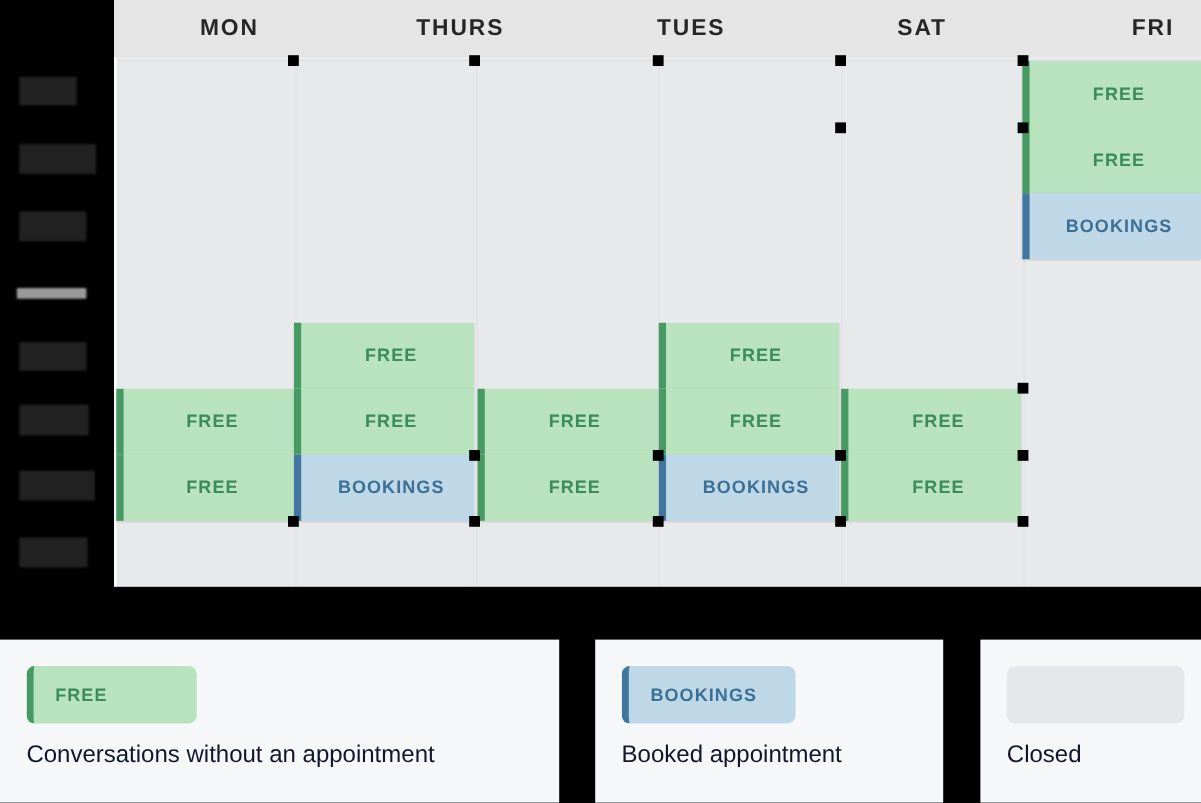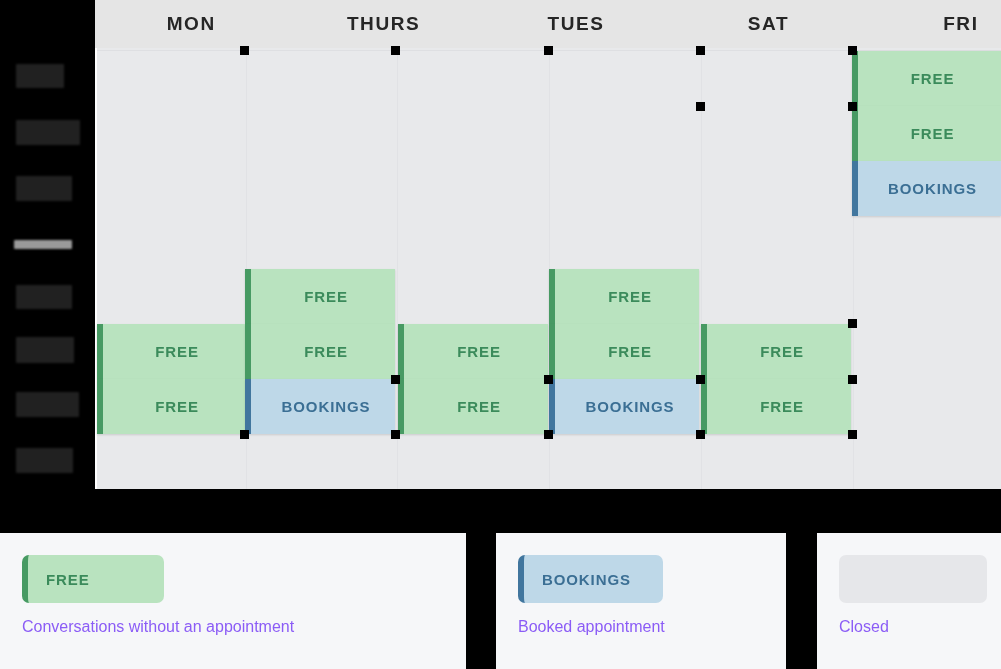--- a/index.html
+++ b/index.html
@@ -82,21 +82,21 @@
   .legend-swatch{
     height:48px;border-radius:7px;display:flex;align-items:center;
     box-sizing:border-box;
     font-size:15px;font-weight:700;letter-spacing:.9px;
     padding-left:18px;
   }
   .legend-swatch.free{background:#b9e3bf;color:#3b8b5b;border-left:6px solid #479a63;}
   .legend-swatch.bookings{background:#bed8e8;color:#3b6f94;border-left:6px solid #41769e;}
   .legend-swatch.closed{background:#e6e7ea;color:transparent;border-left:0;}
   .legend-text{
-    margin-top:15px;font-size:16px;color:#8b5cf6;white-space:nowrap;
+    margin-top:15px;font-size:20px;color:#0f172a;white-space:nowrap;
   }
 </style>
 </head>
 <body>
 
 <div id="sidebar">
   <div class="rail-block" style="left:16px;top:64px;width:48px;height:24px;"></div>
   <div class="rail-block" style="left:16px;top:120px;width:64px;height:25px;"></div>
   <div class="rail-block" style="left:16px;top:176px;width:56px;height:25px;"></div>
   <div class="rail-block light" style="left:14px;top:240px;width:58px;height:9px;"></div>

